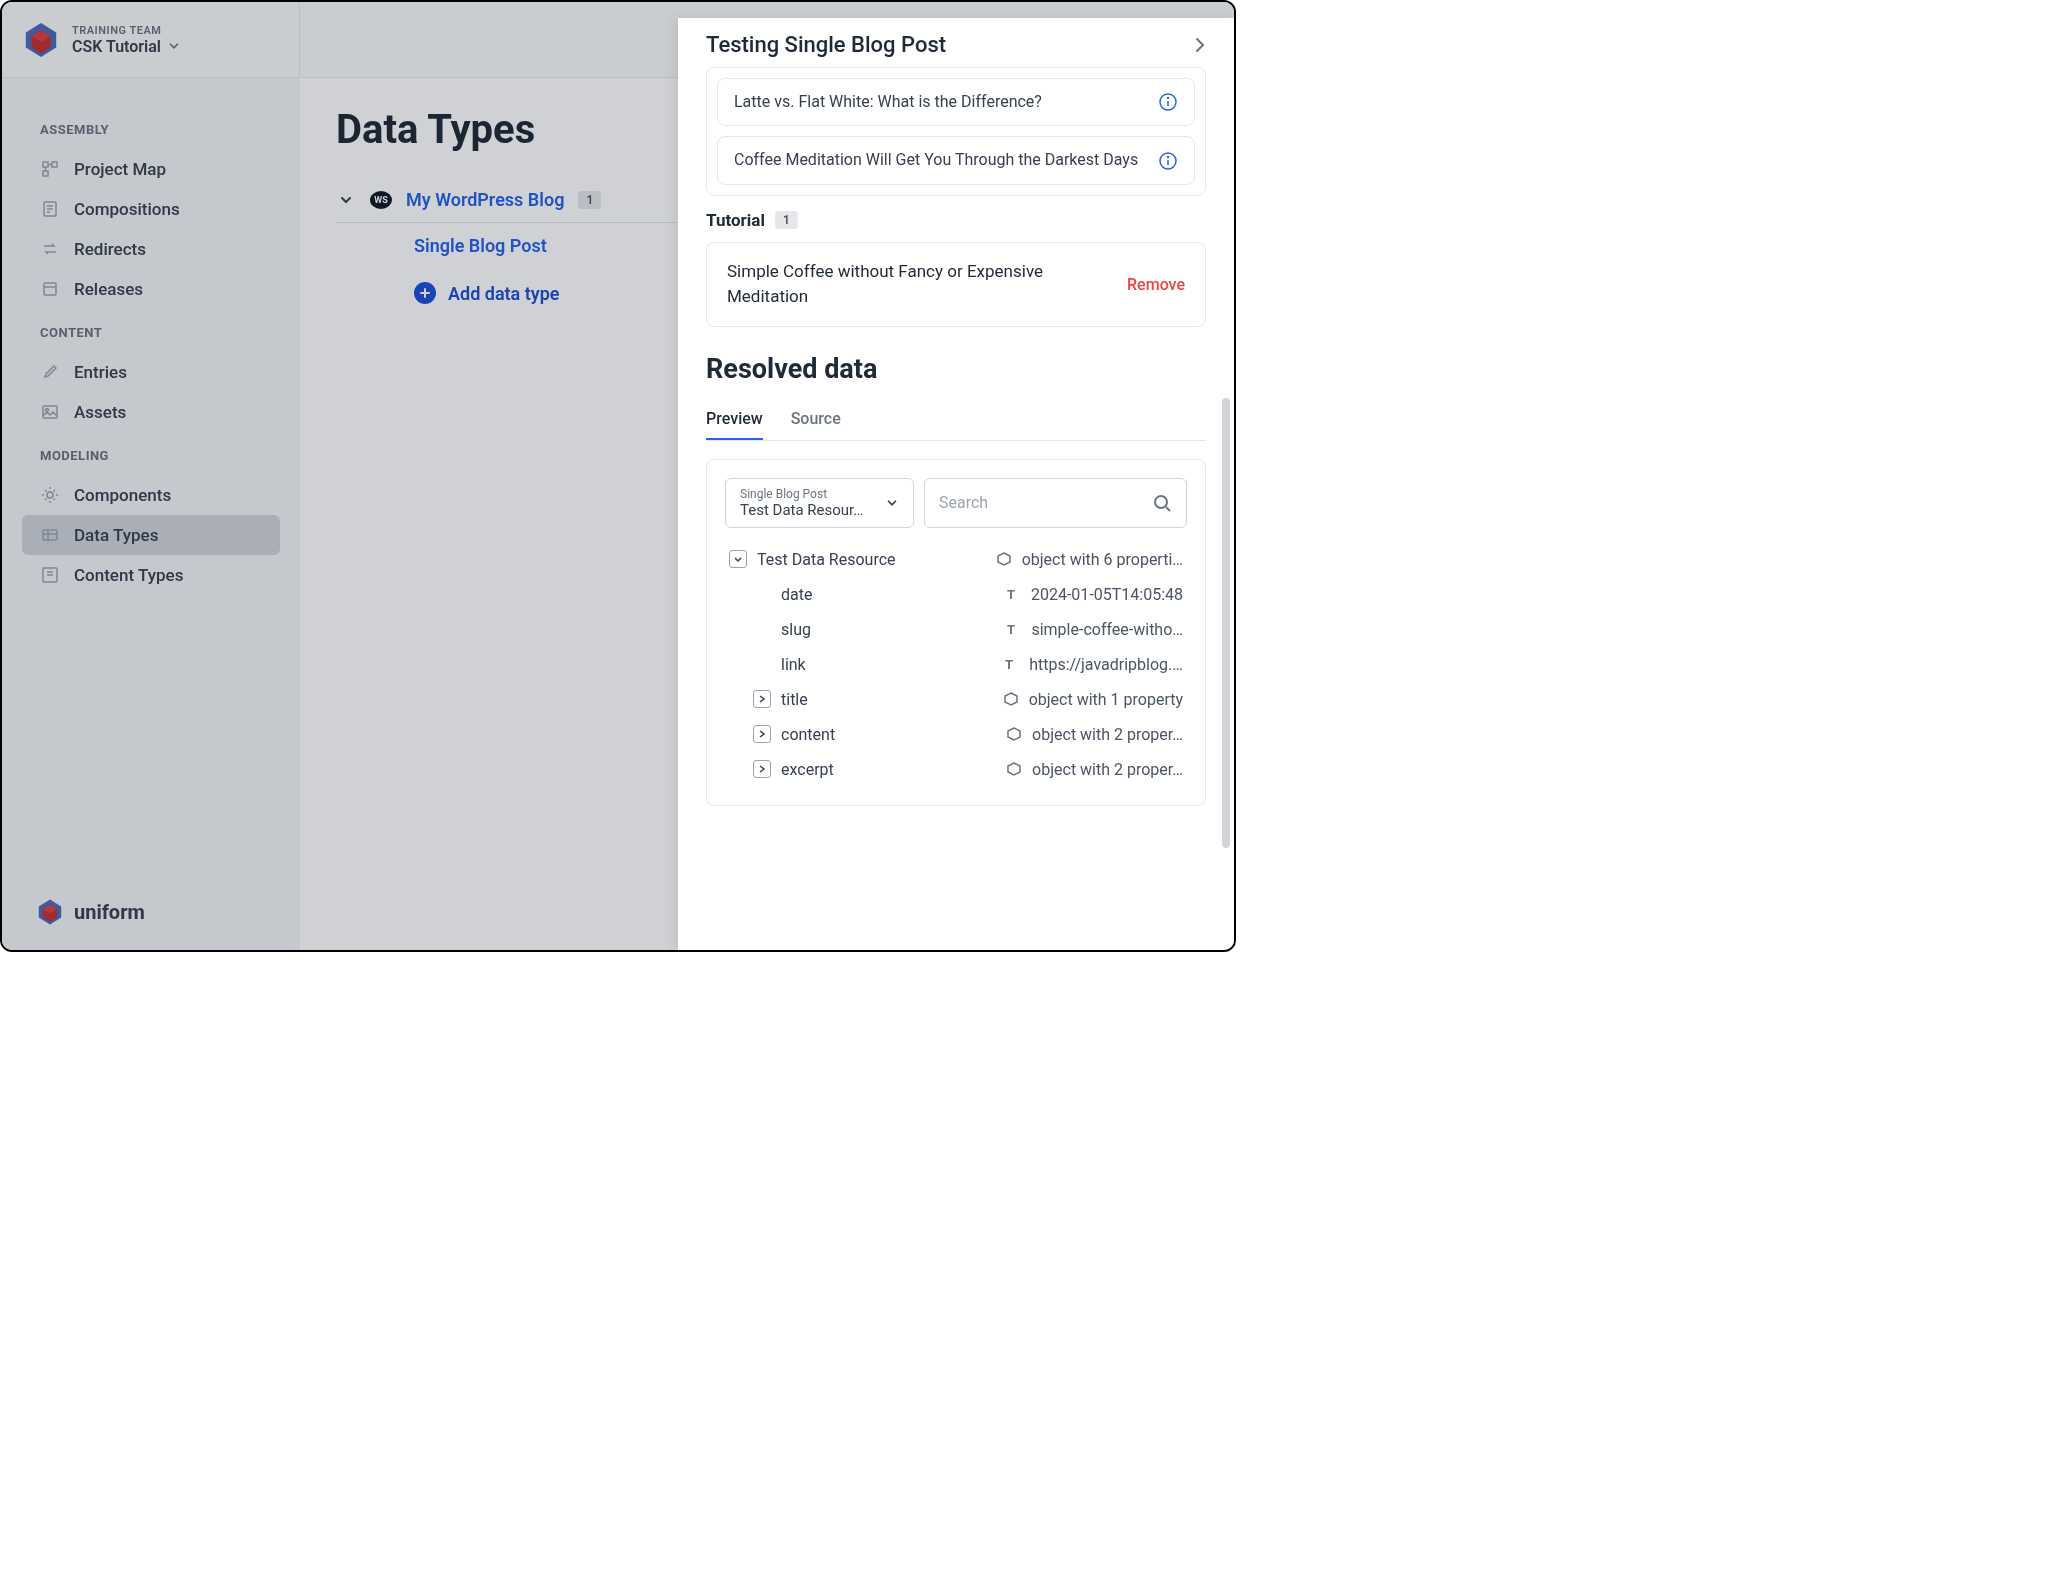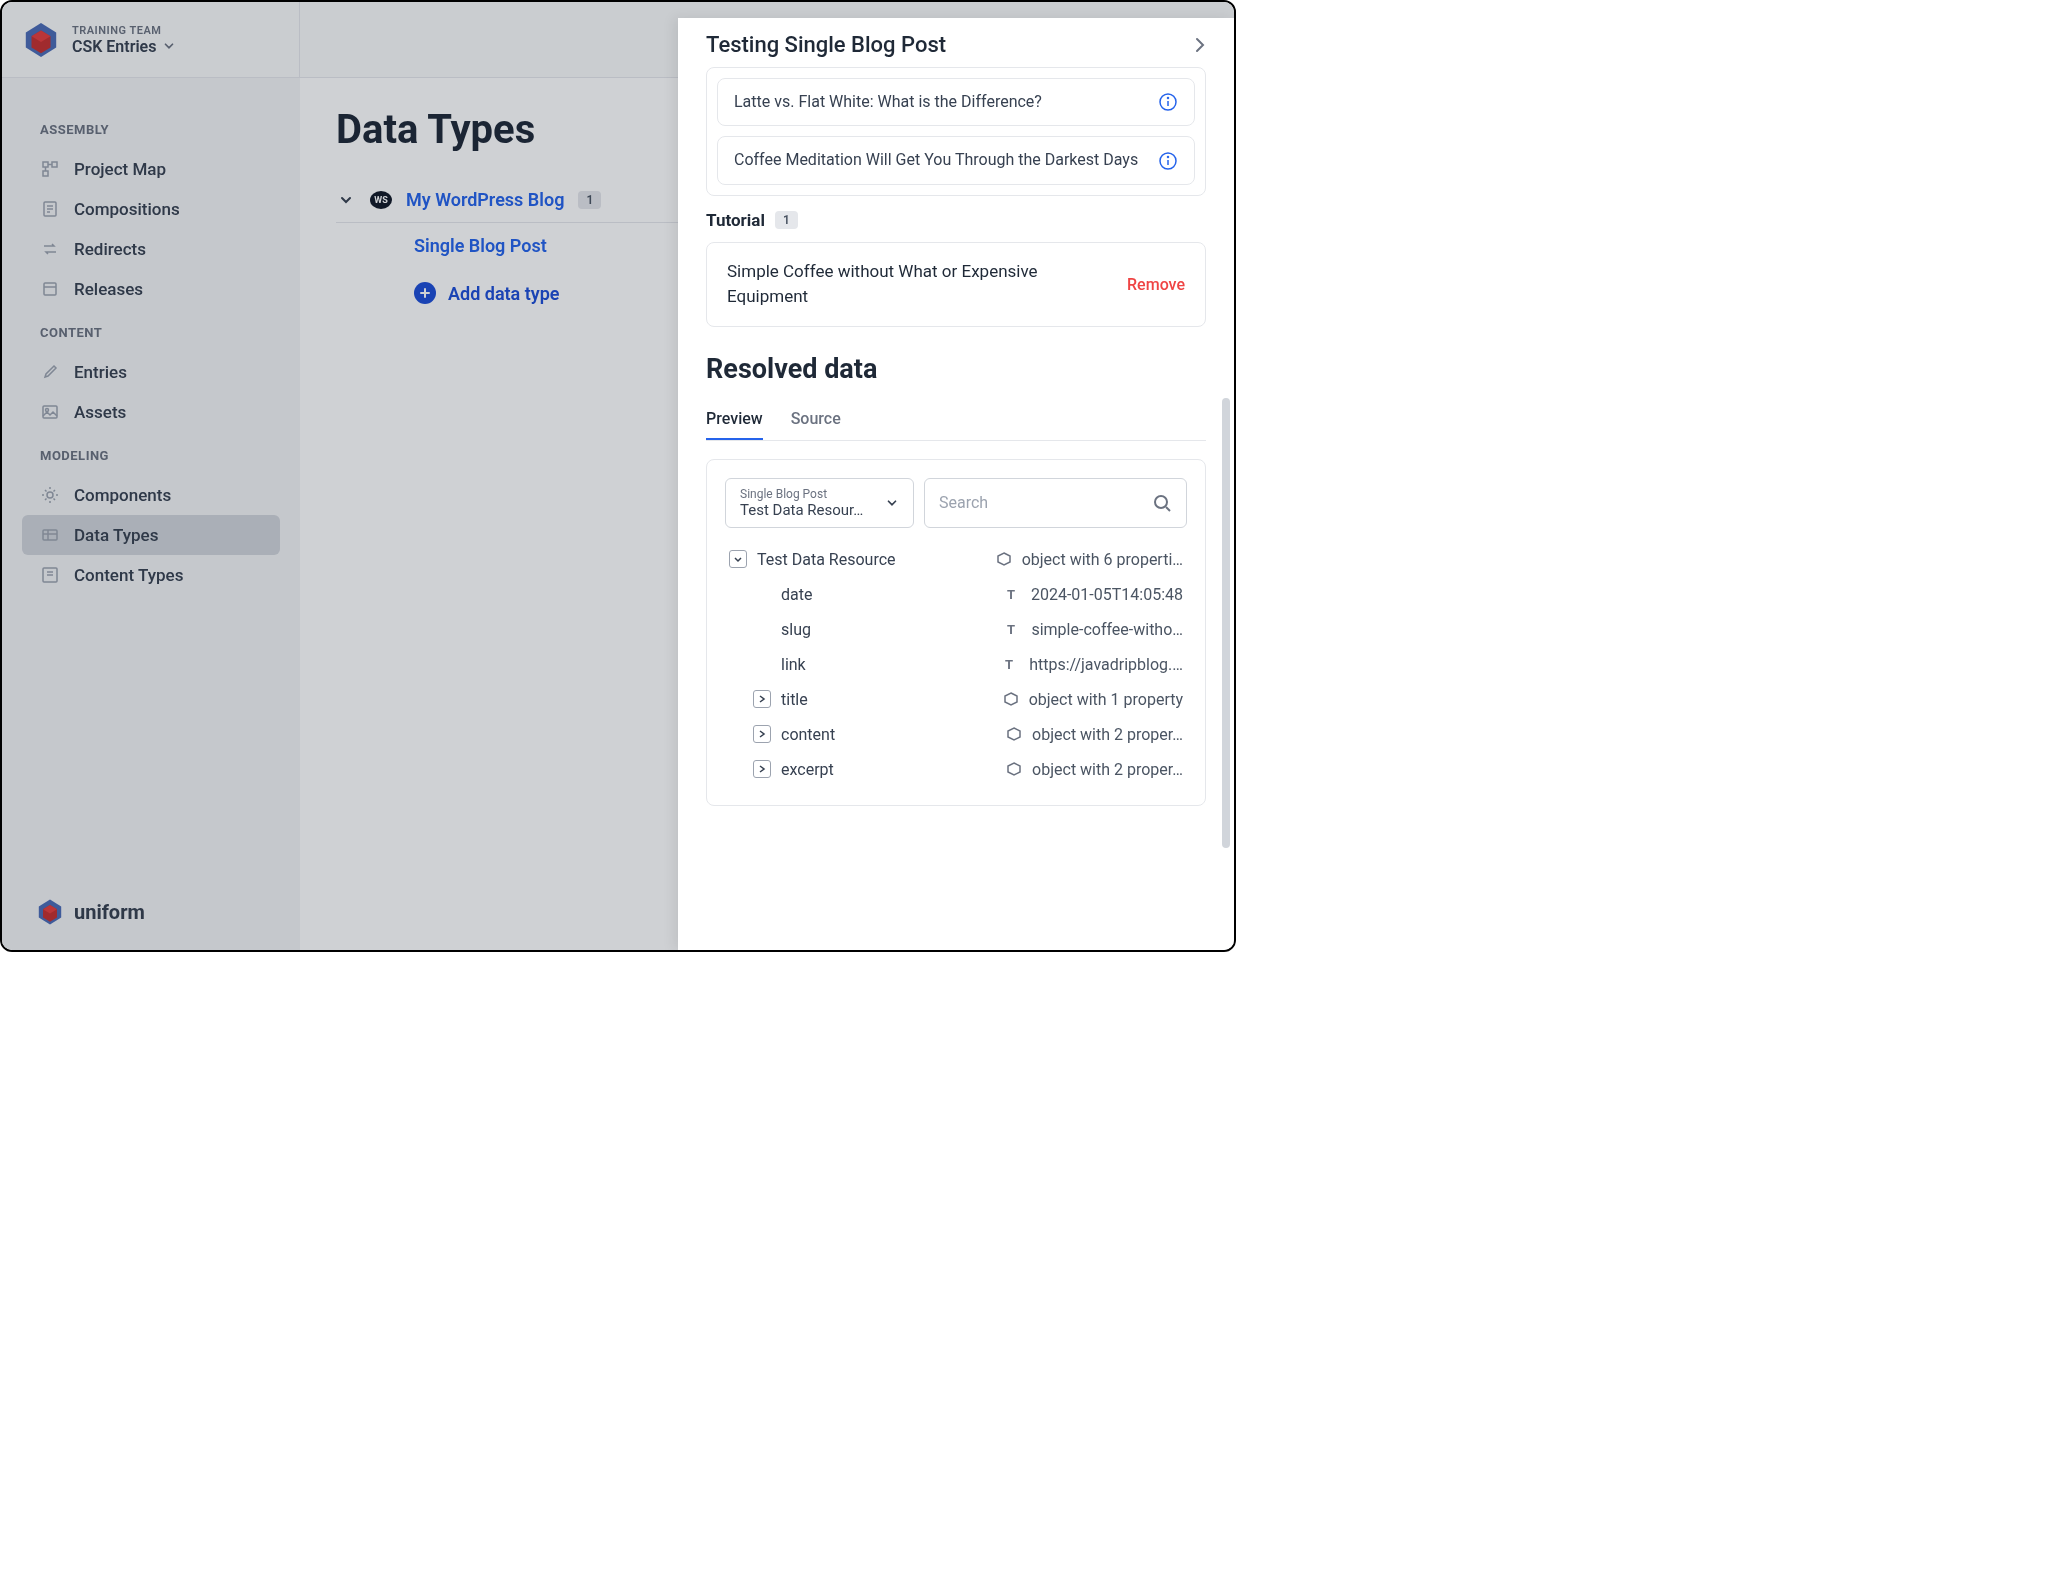--- a/index.html
+++ b/index.html
@@ -103,21 +103,21 @@
   <div class="header">
     <div class="header-brand">
       <svg class="logo" viewBox="0 0 40 40">
           <polygon points="20,2 36,12 36,28 20,38 4,28 4,12" fill="#4B6CB7"></polygon>
           <polygon points="20,10 30,16 30,28 20,34 10,28 10,16" fill="#C53030"></polygon>
           <polygon points="20,10 30,16 20,22 10,16" fill="#E53E3E"></polygon>
         </svg>
       <div class="brand-text">
         <span class="brand-team">TRAINING TEAM</span>
         <span class="brand-name">
-          <span>CSK Entries</span>
+          <span>CSK Tutorial</span>
           <svg class="chevron-down" viewBox="0 0 16 16">
               <path d="M4 6l4 4 4-4" stroke="#6B7280" stroke-width="2" fill="none" stroke-linecap="round"></path>
             </svg>
         </span>
       </div>
     </div>
   </div>
 
   <div class="body">
 
@@ -255,21 +255,21 @@
               <circle cx="10" cy="6" r="0.5" fill="currentColor"></circle>
             </svg>
         </div>
       </div>
 
       <div class="section-label">
         <span>Tutorial</span>
         <span class="count-badge">1</span>
       </div>
       <div class="selected-card">
-        <span class="selected-text">Simple Coffee without What or Expensive Equipment</span>
+        <span class="selected-text">Simple Coffee without Fancy or Expensive Meditation</span>
         <span class="remove-link">Remove</span>
       </div>
 
       <h2 class="resolved-title">Resolved data</h2>
 
       <div class="tabs">
         <div class="tab active">Preview</div>
         <div class="tab">Source</div>
       </div>
 

